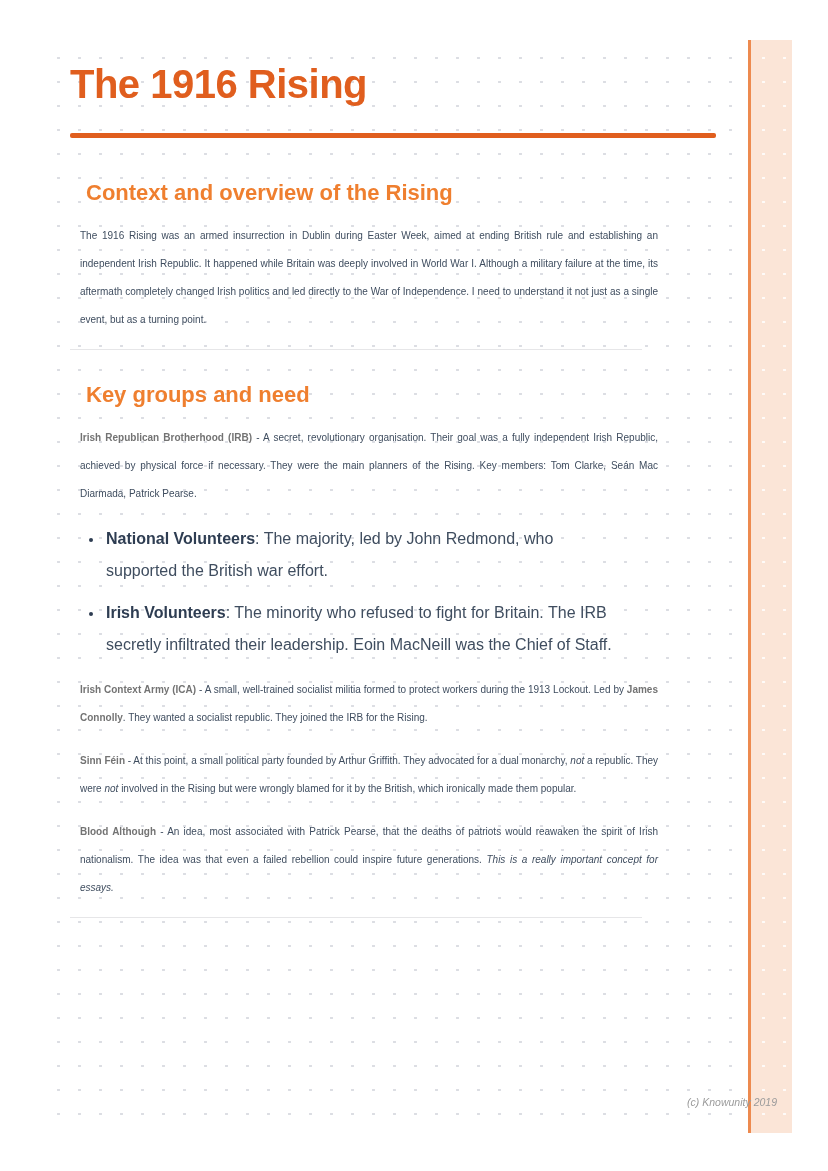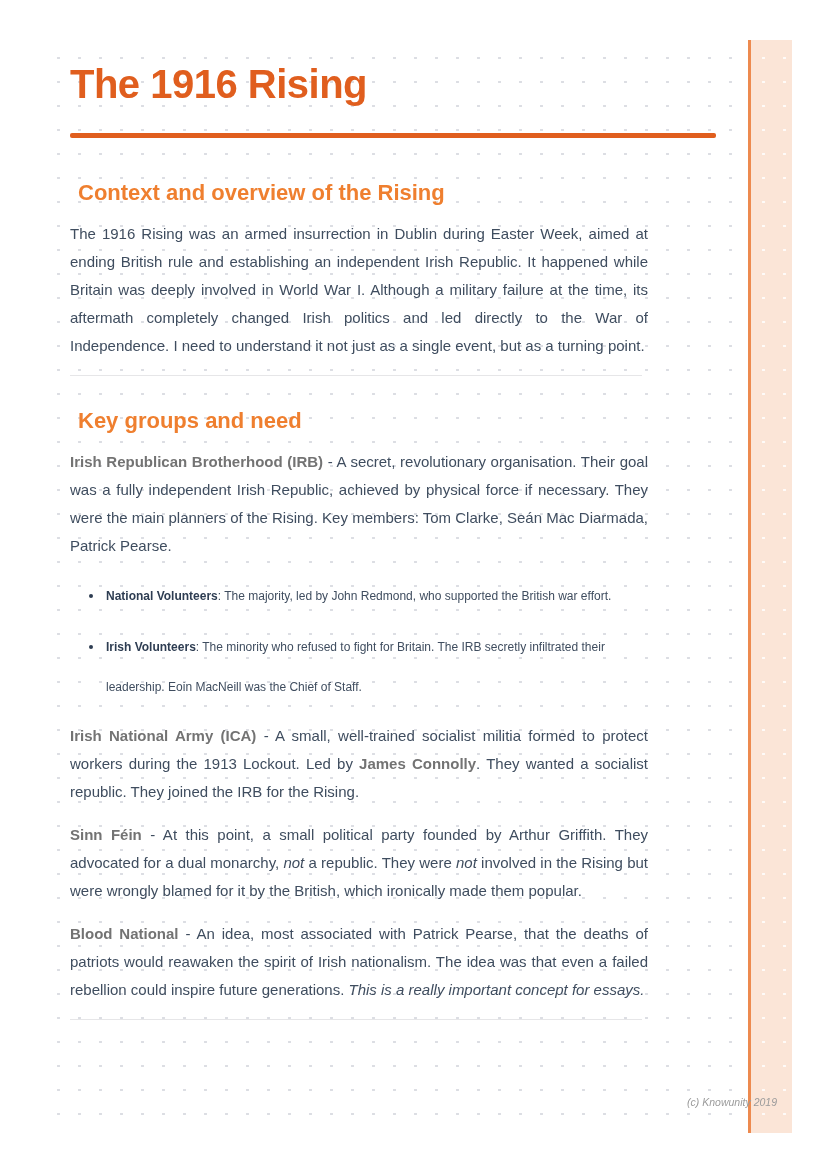--- a/index.html
+++ b/index.html
@@ -55,46 +55,46 @@
     letter-spacing: -0.5px;
   }
   .title-rule {
     width: 646px;
     height: 5px;
     margin-top: 25px;
     background: #E05E1E;
     border-radius: 2px;
   }
   h2.section-heading {
-    margin: 8px;
+    margin: 16px;
     font-size: 22px;
     line-height: 26px;
     font-weight: 700;
     color: #EF7F2F;
   }
   h2.first { margin-top: 42px; }
   h2.second { margin-top: 32px; }
   .body-text {
     width: 578px;
-    font-size: 15px;
+    font-size: 10px;
     line-height: 28px;
     color: #3F4D5F;
     text-align: justify;
-    margin: 14px 0 15px 0;
+    margin: 14px 0 15px 10px;
   }
   .body-text .seg-bold { font-weight: 700; color: #737373; }
   .body-text .seg-italic { font-style: italic; }
   ul.bullet-list {
     margin: 2px 0 15px 0;
     padding: 0 0 0 34px;
     width: 510px;
   }
   ul.bullet-list li {
-    font-size: 12px;
-    line-height: 40px;
+    font-size: 16px;
+    line-height: 32px;
     color: #3F4D5F;
     text-align: left;
     margin: 0 0 10px 0;
     padding-left: 2px;
   }
   ul.bullet-list li::marker { color: #2E3D52; font-size: 14px; }
   ul.bullet-list .seg-bold { font-weight: 700; color: #2E3D52; }
   .divider {
     border: none;
     border-top: 1px solid #E6E6E8;
@@ -130,21 +130,21 @@
 
     <h2 class="section-heading second">Key groups and need</h2>
 
     <p class="body-text"><span class="seg-bold">Irish Republican Brotherhood (IRB)</span><span> - A secret, revolutionary organisation. Their goal was a fully independent Irish Republic, achieved by physical force if necessary. They were the main planners of the Rising. Key members: Tom Clarke, Seán Mac Diarmada, Patrick Pearse.</span></p>
 
     <ul class="bullet-list">
       <li><span class="seg-bold">National Volunteers</span><span>: The majority, led by John Redmond, who supported the British war effort.</span></li>
       <li><span class="seg-bold">Irish Volunteers</span><span>: The minority who refused to fight for Britain. The IRB secretly infiltrated their leadership. Eoin MacNeill was the Chief of Staff.</span></li>
     </ul>
 
-    <p class="body-text"><span class="seg-bold">Irish National Army (ICA)</span><span> - A small, well-trained socialist militia formed to protect workers during the 1913 Lockout. Led by </span><span class="seg-bold">James Connolly</span><span>. They wanted a socialist republic. They joined the IRB for the Rising.</span></p>
+    <p class="body-text"><span class="seg-bold">Irish Context Army (ICA)</span><span> - A small, well-trained socialist militia formed to protect workers during the 1913 Lockout. Led by </span><span class="seg-bold">James Connolly</span><span>. They wanted a socialist republic. They joined the IRB for the Rising.</span></p>
     <p class="body-text"><span class="seg-bold">Sinn Féin</span><span> - At this point, a small political party founded by Arthur Griffith. They advocated for a dual monarchy, </span><span class="seg-italic">not</span><span> a republic. They were </span><span class="seg-italic">not</span><span> involved in the Rising but were wrongly blamed for it by the British, which ironically made them popular.</span></p>
-    <p class="body-text"><span class="seg-bold">Blood National</span><span> - An idea, most associated with Patrick Pearse, that the deaths of patriots would reawaken the spirit of Irish nationalism. The idea was that even a failed rebellion could inspire future generations. </span><span class="seg-italic">This is a really important concept for essays.</span></p>
+    <p class="body-text"><span class="seg-bold">Blood Although</span><span> - An idea, most associated with Patrick Pearse, that the deaths of patriots would reawaken the spirit of Irish nationalism. The idea was that even a failed rebellion could inspire future generations. </span><span class="seg-italic">This is a really important concept for essays.</span></p>
 
     <hr class="divider bottom">
   </div>
 
   <div class="watermark">(c) Knowunity 2019</div>
 </div>
 
 </body></html>

